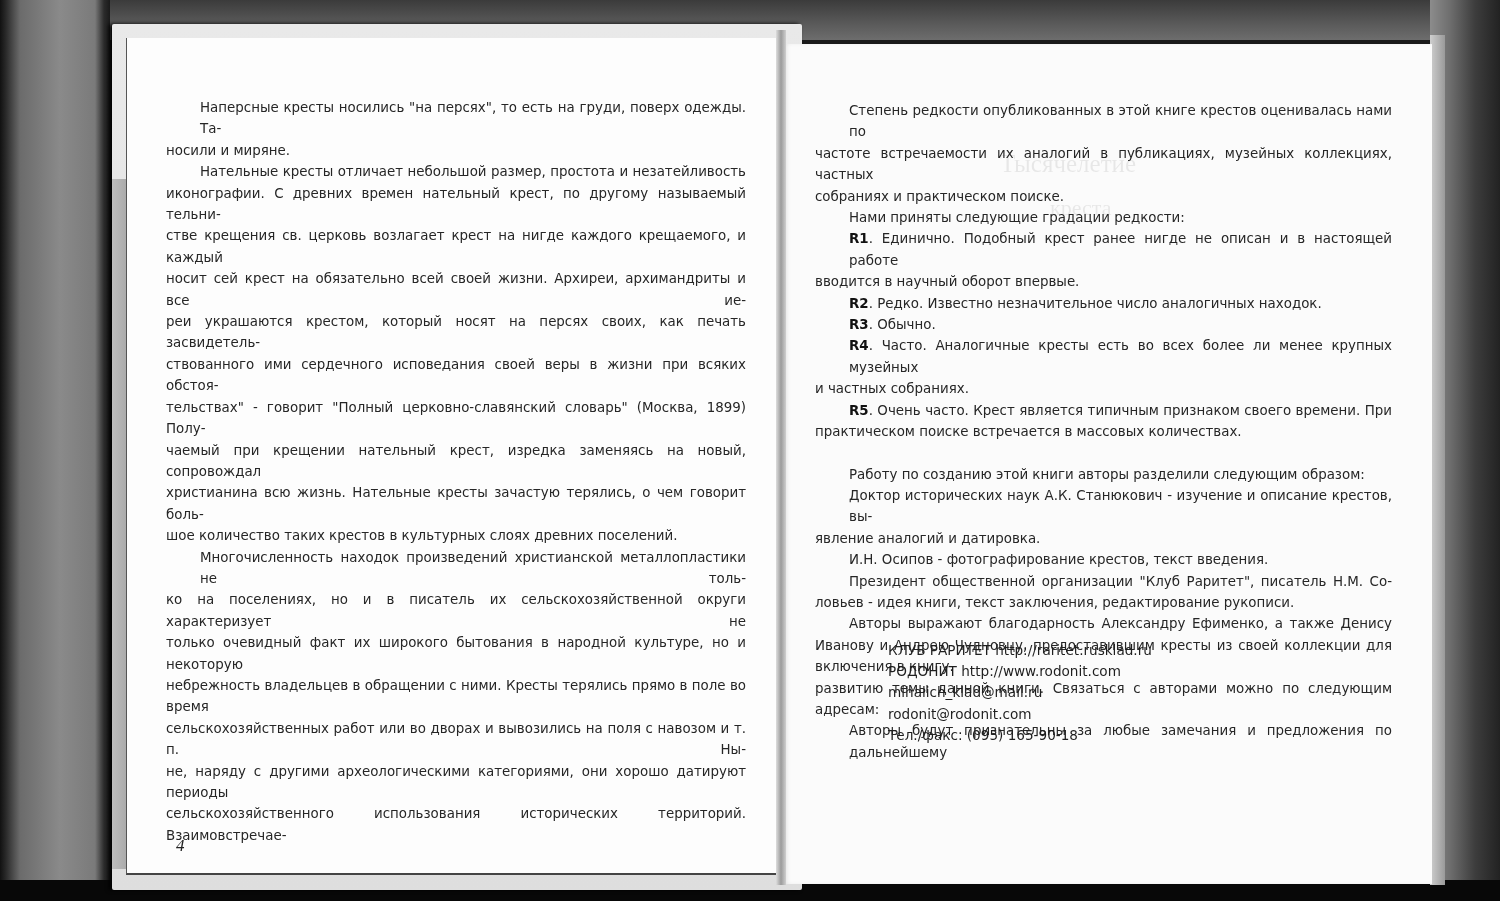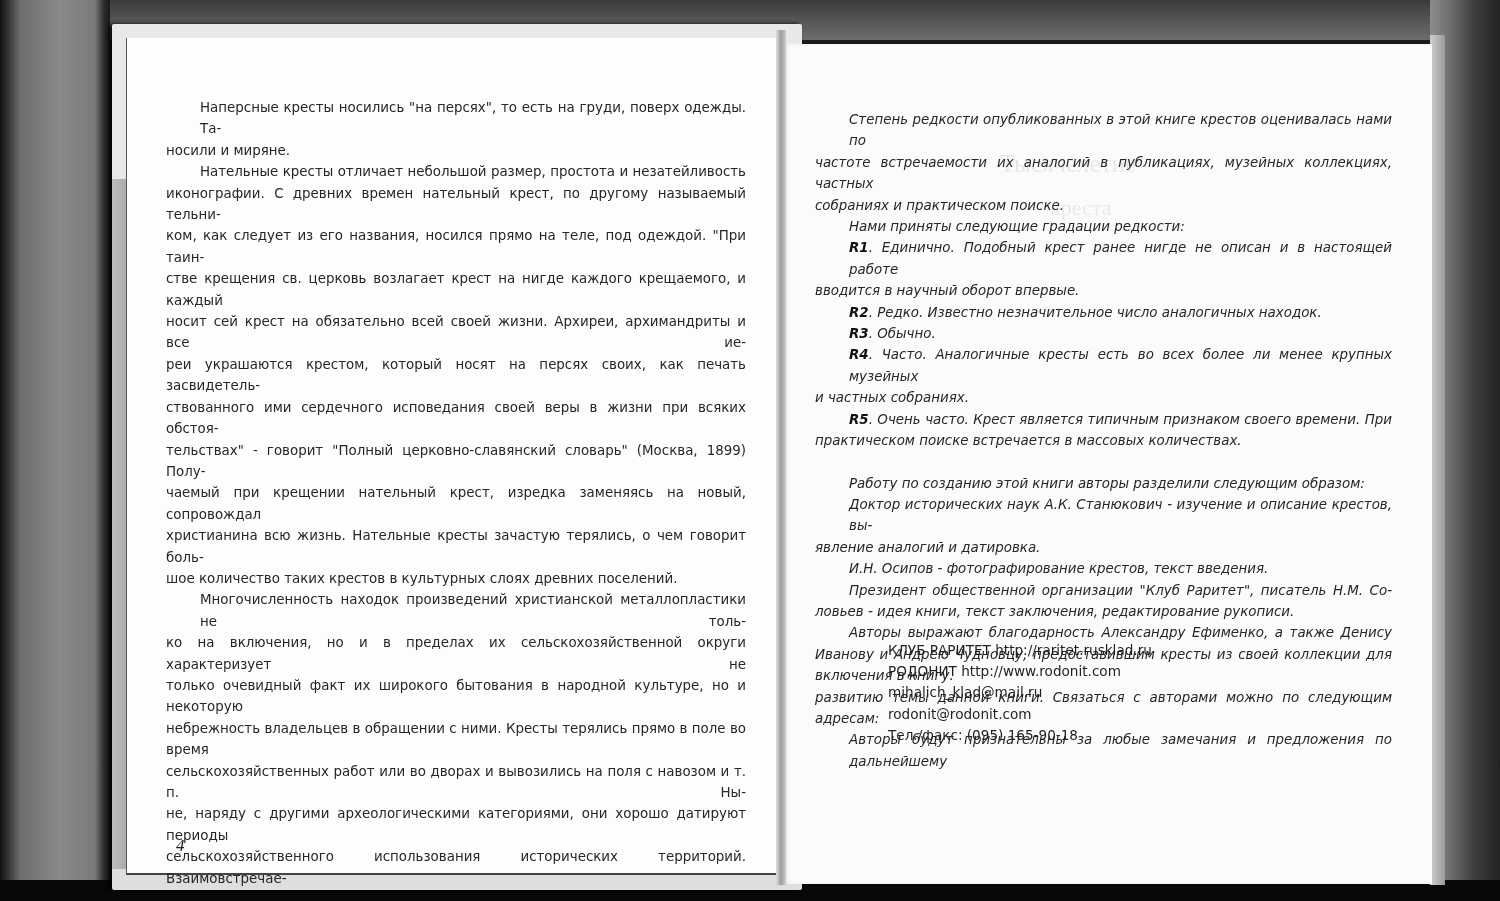--- a/index.html
+++ b/index.html
@@ -48,21 +48,21 @@
     .gutter {
       position: absolute; left: 776px; top: 30px; width: 10px; height: 855px;
       background: linear-gradient(90deg, #ddd, #9b9b9b 50%, #cfcfcf);
     }
     .text {
       position: absolute; color: #262626;
       font-size: 13.4px; line-height: 21.4px;
       text-align: justify;
     }
     .left-text { left: 166px; top: 97px; width: 580px; }
-    .right-text { left: 815px; top: 109px; width: 577px; font-style: italic; }
+    .right-text { left: 815px; top: 100px; width: 577px; }
     .text .line { display: block; text-align: justify; text-align-last: justify; }
     .text .line.last { text-align-last: left; }
     .text .ind { padding-left: 34px; }
     .text b { font-weight: bold; color: #111; }
     .spacer { height: 21px; }
     .contacts { position: absolute; left: 843px; top: 640px; width: 420px; font-size: 13.6px; line-height: 21.2px; color: #1f1f1f; margin-left: 45px; }
     .contacts div { white-space: nowrap; }
     .page-num {
       position: absolute; left: 176px; top: 836px;
       font-family: "Liberation Serif", serif; font-style: italic; font-size: 17px; color: #222;
@@ -89,31 +89,30 @@
 <div class="gutter"></div>
 
 <div class="ghost" style="left:1000px;top:150px;font-size:25px;">Тысячелетие</div>
 <div class="ghost" style="left:1050px;top:195px;font-size:22px;">креста</div>
 
 <div class="text left-text" id="left-text">
     <span class="line ind">Наперсные кресты носились "на персях", то есть на груди, поверх одежды. Та-</span>
     <span class="line last">носили и миряне.</span>
     <span class="line ind">Нательные кресты отличает небольшой размер, простота и незатейливость</span>
     <span class="line">иконографии. С древних времен нательный крест, по другому называемый тельни-</span>
-    <span class="line">ком, как следует из его названия, носился прямо на теле, под одеждой. "При таин-</span>
     <span class="line">стве крещения св. церковь возлагает крест на нигде каждого крещаемого, и каждый</span>
     <span class="line">носит сей крест на обязательно всей своей жизни. Архиреи, архимандриты и все ие-</span>
     <span class="line">реи украшаются крестом, который носят на персях своих, как печать засвидетель-</span>
     <span class="line">ствованного ими сердечного исповедания своей веры в жизни при всяких обстоя-</span>
     <span class="line">тельствах" - говорит "Полный церковно-славянский словарь" (Москва, 1899) Полу-</span>
     <span class="line">чаемый при крещении нательный крест, изредка заменяясь на новый, сопровождал</span>
     <span class="line">христианина всю жизнь. Нательные кресты зачастую терялись, о чем говорит боль-</span>
     <span class="line last">шое количество таких крестов в культурных слоях древних поселений.</span>
     <span class="line ind">Многочисленность находок произведений христианской металлопластики не толь-</span>
-    <span class="line">ко на включения, но и в пределах их сельскохозяйственной округи характеризует не</span>
+    <span class="line">ко на поселениях, но и в писатель их сельскохозяйственной округи характеризует не</span>
     <span class="line">только очевидный факт их широкого бытования в народной культуре, но и некоторую</span>
     <span class="line">небрежность владельцев в обращении с ними. Кресты терялись прямо в поле во время</span>
     <span class="line">сельскохозяйственных работ или во дворах и вывозились на поля с навозом и т. п. Ны-</span>
     <span class="line">не, наряду с другими археологическими категориями, они хорошо датируют периоды</span>
     <span class="line">сельскохозяйственного использования исторических территорий. Взаимовстречае-</span>
   </div>
 <div class="page-num">4</div>
 
 <div class="text right-text" id="right-text">
     <span class="line ind">Степень редкости опубликованных в этой книге крестов оценивалась нами по</span>

